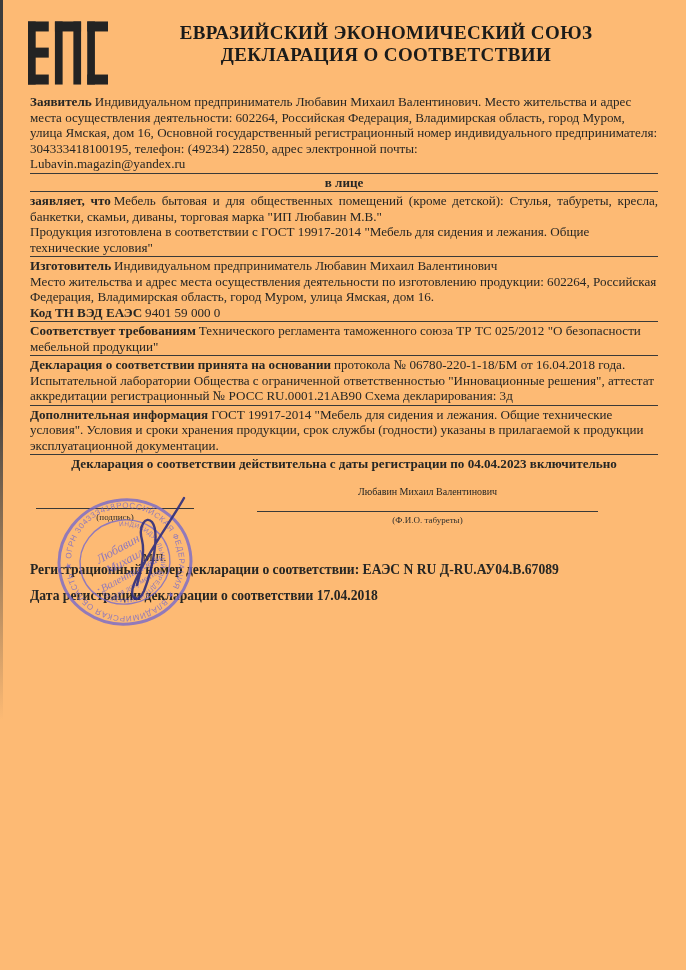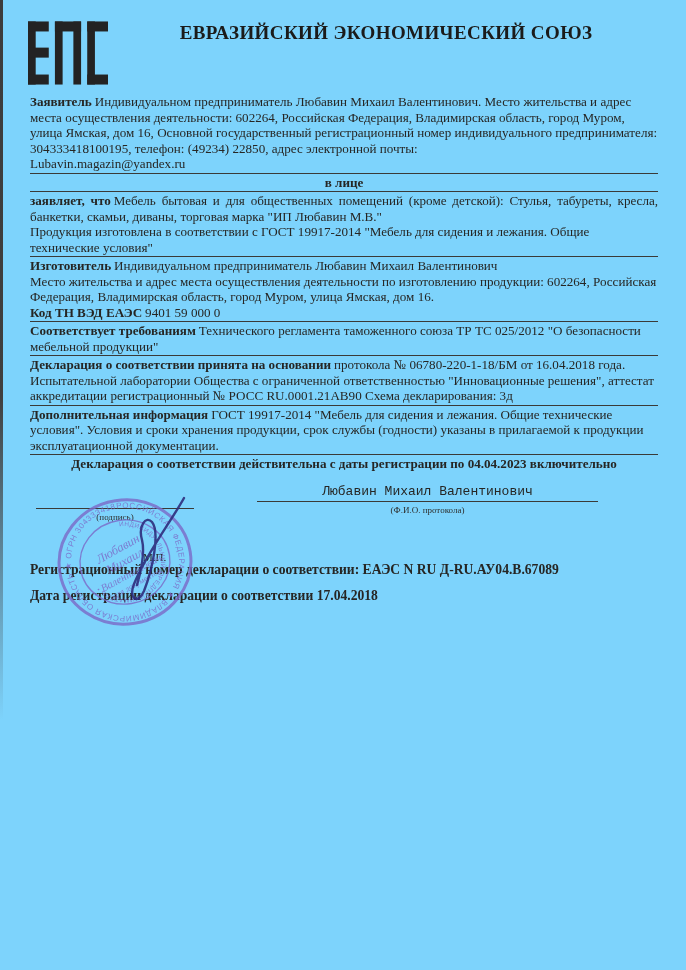--- a/index.html
+++ b/index.html
@@ -1,18 +1,18 @@
 <!DOCTYPE html>
 <html><head>
 <meta charset="utf-8">
 <style>
   html,body{margin:0;padding:0;background:#e8e8e6;}
   .page{
     position:relative; width:686px; height:970px; margin:0 auto;
-    background:#7dd3fc; overflow:hidden;
+    background:#fdba74; overflow:hidden;
     font-family:"Liberation Serif","DejaVu Serif",serif;
     color:#262624;
   }
   .scan-edge{
     position:absolute; left:0; top:0; width:3px; height:720px;
     background:linear-gradient(#3c3c3c 0%, #3f3f3f 55%, rgba(63,63,63,0) 100%);
   }
   .eac-logo{position:absolute; left:28px; top:20px;}
   .doc-title{
     position:absolute; left:112px; top:22px; width:548px;
@@ -26,21 +26,21 @@
   .content p{margin:0; padding:0;}
   .content b{margin-right:3px;font-family:Liberation Serif, serif;}
   .rule{border-top:1.8px solid #3a3a38; margin:1px 0 1px 0; height:0;}
   .justify{text-align:justify;}
   .bold-line{font-weight:bold;text-align:center;}
   .sig-row{position:relative; height:52px; margin-top:2px;}
   .sig-line{border-top:1.4px solid #3a3a38;}
   .caption{font-size:9px; text-align:center; color:#2e2e2c; padding-top:1px;}
   .sig-left{position:absolute; left:6px; top:34px; width:158px;}
   .sig-right{position:absolute; left:227px; top:10px; width:341px;}
-  .sig-name{text-align:center; font-size:13px; margin-bottom:2px;font-family:Liberation Mono, monospace;}
+  .sig-name{text-align:center; font-size:10px; margin-bottom:12px;}
   .mp-mark{position:absolute; left:143px; top:551px; font-size:11px; color:#222;}
   .reg-block{margin-top:36px;}
   .reg-line{font-weight:bold; font-size:13.6px; margin-bottom:11px !important;}
   .stamp{position:absolute; left:54px; top:495px; transform:rotate(-9deg); opacity:.82;}
   .stamp text{fill:#7b6cc9;}
   .signature-svg{position:absolute; left:98px; top:492px;}
 </style>
 </head>
 <body>
 
@@ -58,20 +58,21 @@
       <rect x="59" y="0" width="10" height="82"></rect>
       <rect x="35" y="0" width="34" height="13"></rect>
       <rect x="77" y="0" width="10" height="82"></rect>
       <rect x="77" y="0" width="27" height="13"></rect>
       <rect x="77" y="69" width="27" height="13"></rect>
     </g>
   </svg>
 
   <div class="doc-title">
     <div>ЕВРАЗИЙСКИЙ ЭКОНОМИЧЕСКИЙ СОЮЗ</div>
+    <div>ДЕКЛАРАЦИЯ О СООТВЕТСТВИИ</div>
   </div>
 
   <div class="content">
 
     <p><b>Заявитель</b><span>Индивидуальном предприниматель Любавин Михаил Валентинович. Место жительства и адрес места осуществления деятельности: 602264, Российская Федерация, Владимирская область, город Муром, улица Ямская, дом 16, Основной государственный регистрационный номер индивидуального предпринимателя: 304333418100195, телефон: (49234) 22850, адрес электронной почты:</span></p>
     <p>Lubavin.magazin@yandex.ru</p>
 
     <div class="rule"></div>
     <p class="bold-line">в лице</p>
     <div class="rule"></div>
@@ -102,21 +103,21 @@
     <p class="bold-line">Декларация о соответствии действительна с даты регистрации по 04.04.2023 включительно</p>
 
     <div class="sig-row">
       <div class="sig-left">
         <div class="sig-line"></div>
         <div class="caption">(подпись)</div>
       </div>
       <div class="sig-right">
         <div class="sig-name">Любавин Михаил Валентинович</div>
         <div class="sig-line"></div>
-        <div class="caption">(Ф.И.О. протокола)</div>
+        <div class="caption">(Ф.И.О. табуреты)</div>
       </div>
     </div>
 
     <div class="reg-block">
       <p class="reg-line"><span>Регистрационный номер декларации о соответствии:</span> <span>ЕАЭС N RU Д-RU.АУ04.В.67089</span></p>
       <p class="reg-line"><span>Дата регистрации декларации о соответствии</span> <span>17.04.2018</span></p>
     </div>
 
   </div>
 

